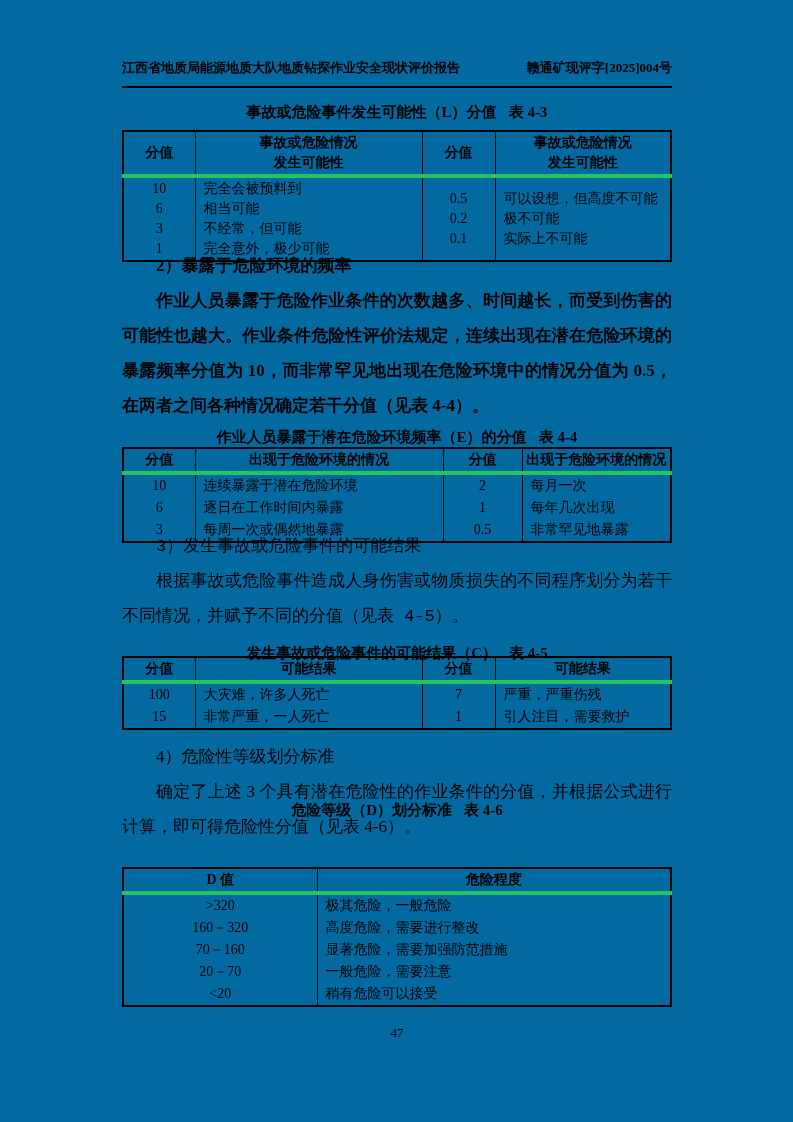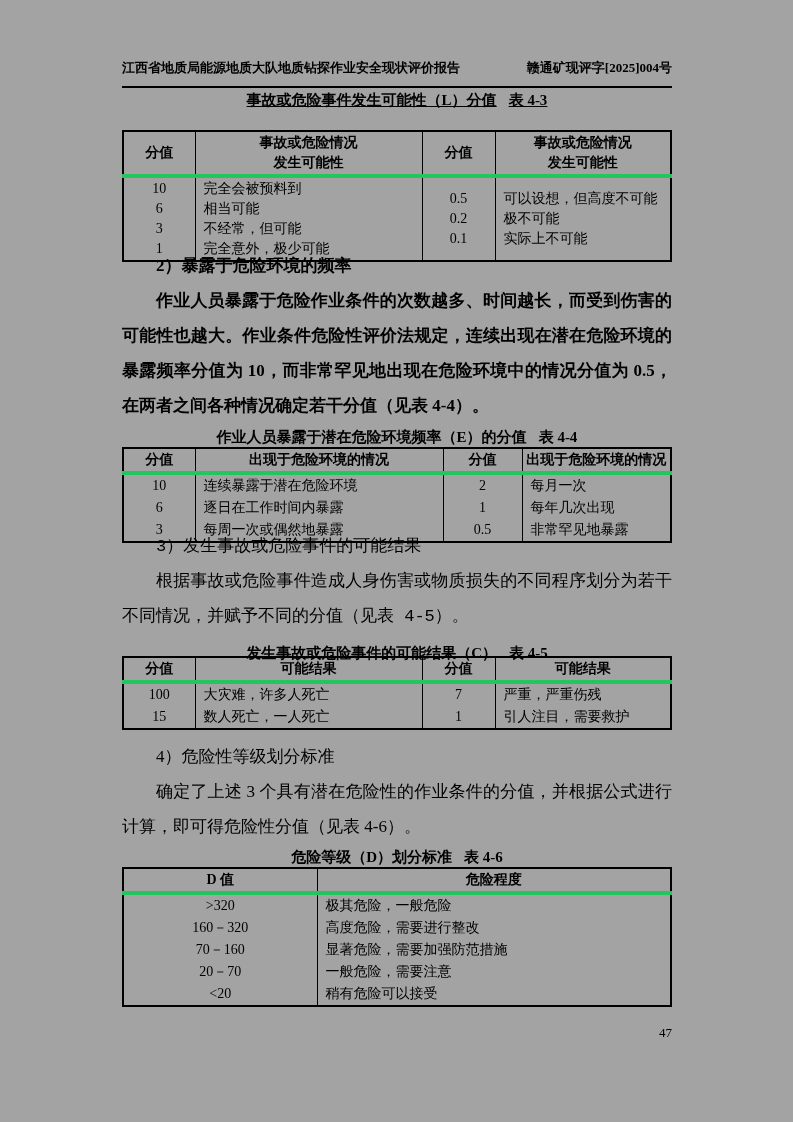--- a/index.html
+++ b/index.html
@@ -1,21 +1,21 @@
 <!DOCTYPE html>
 <html><head>
 <meta charset="utf-8">
 <style>
   * { margin: 0; padding: 0; box-sizing: border-box; }
   html, body { background: #888; }
   .page {
     position: relative;
     width: 793px;
     height: 1122px;
-    background: #a3a3a3;
+    background: #0369a1;
     margin: 0 auto;
     font-family: "Liberation Serif", "DejaVu Serif", serif;
     color: #000;
     overflow: hidden;
   }
   .abs { position: absolute; left: 122px; width: 550px; }
 
   
   .doc-header {
     top: 58px;
@@ -64,36 +64,36 @@
   .textblock {
     font-size: 17px;
     line-height: 35px;
     text-align: justify;
   }
   .textblock .heading { text-indent: 2em; text-align: left; }
   .textblock .para { text-indent: 2em; }
 
   .page-number {
     top: 1024px;
-    text-align: right;
+    text-align: center;
     font-size: 13px;
     line-height: 18px;
   }
 </style>
 </head>
 <body>
 
 <div class="page">
 
   <div class="abs doc-header">
     <span>江西省地质局能源地质大队地质钻探作业安全现状评价报告</span>
     <span>赣通矿现评字[2025]004号</span>
   </div>
 
-  <div class="abs tbl-title" style="top:90px;text-decoration:underline;">
+  <div class="abs tbl-title" style="top:102px;">
     <span>事故或危险事件发生可能性（L）分值</span><span class="ref">表 4-3</span>
   </div>
 
   <div class="abs" style="top:130px;">
     <table>
       <colgroup>
           <col style="width:72px">
           <col style="width:227px">
           <col style="width:73px">
           <col>
@@ -204,34 +204,34 @@
       </thead>
       <tbody>
         <tr>
           <td class="num">100</td>
           <td class="desc">大灾难，许多人死亡</td>
           <td class="num">7</td>
           <td class="desc">严重，严重伤残</td>
         </tr>
         <tr>
           <td class="num">15</td>
-          <td class="desc">数人死亡，一人死亡</td>
+          <td class="desc">非常严重，一人死亡</td>
           <td class="num">1</td>
           <td class="desc">引人注目，需要救护</td>
         </tr>
       </tbody>
     </table>
   </div>
 
   <div class="abs textblock" style="top:739px;">
     <div class="heading">4）危险性等级划分标准</div>
     <div class="para">确定了上述 3 个具有潜在危险性的作业条件的分值，并根据公式进行计算，即可得危险性分值（见表 4-6）。</div>
   </div>
 
-  <div class="abs tbl-title" style="top:847px;">
+  <div class="abs tbl-title" style="top:800px;">
     <span>危险等级（D）划分标准</span><span class="ref">表 4-6</span>
   </div>
 
   <div class="abs" style="top:867px;">
     <table>
       <colgroup>
           <col style="width:194px">
           <col>
         </colgroup>
       <thead>

